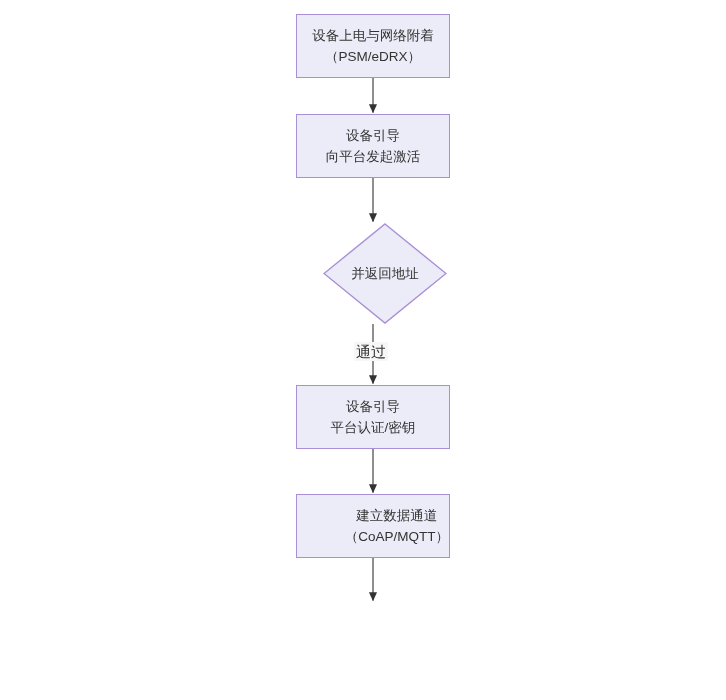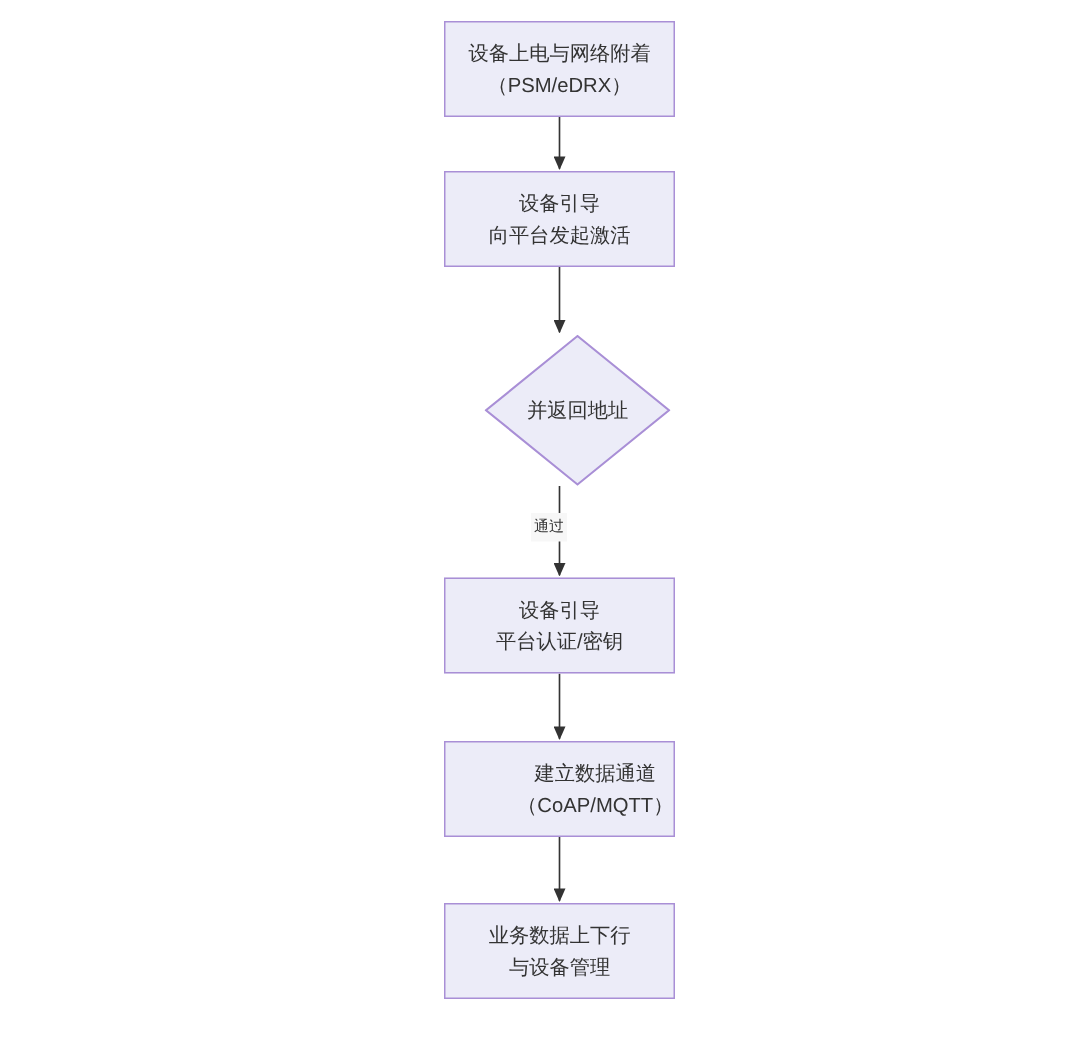--- a/index.html
+++ b/index.html
@@ -78,21 +78,21 @@
     top: 0;
     width: 726px;
     height: 700px;
     pointer-events: none;
   }
 
   .edge-label {
     position: absolute;
     background: #f7f7f7;
     color: #333333;
-    font-size: 10px;
+    font-size: 15px;
     line-height: 17px;
     padding: 1px 2px;
     white-space: nowrap;
     z-index: 3;
   }
 </style>
 </head>
 <body>
 
 <div id="flowchart-canvas">
@@ -147,20 +147,14 @@
     </span>
   </div>
 
   <div class="node node-process" style="top:494px;align-items:flex-end;">
     <span class="node-text-wrap">
       <span class="node-line">建立数据通道</span>
       <span class="node-line">（CoAP/MQTT）</span>
     </span>
   </div>
 
-  <div class="node node-process" style="top:602px;">
-    <span class="node-text-wrap">
-      <span class="node-line">业务数据上下行</span>
-      <span class="node-line">与设备管理</span>
-    </span>
-  </div>
 
 </div>
 
 </body></html>

